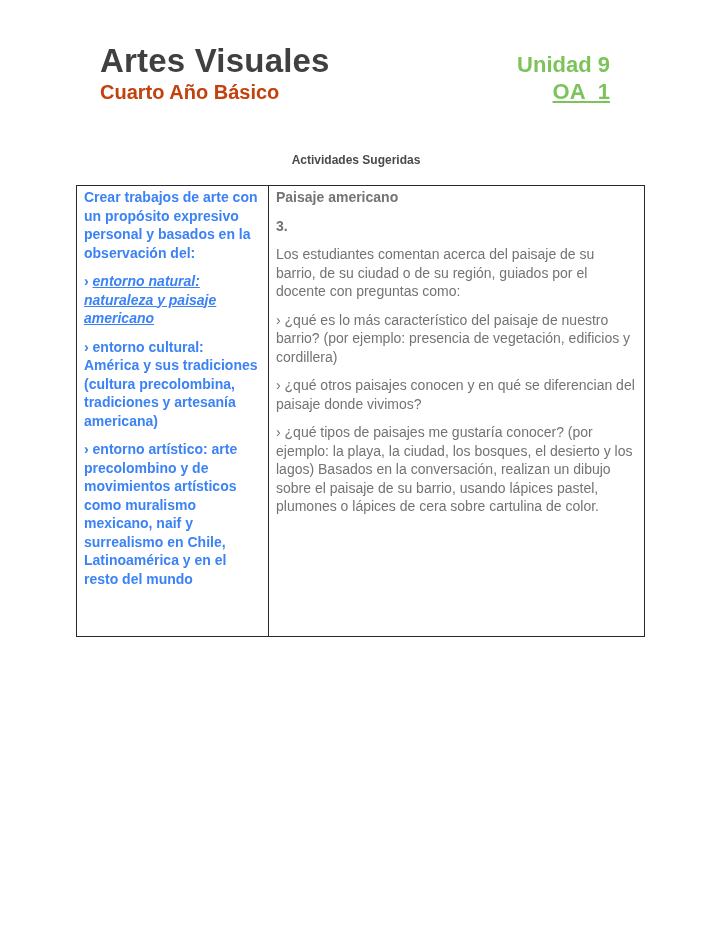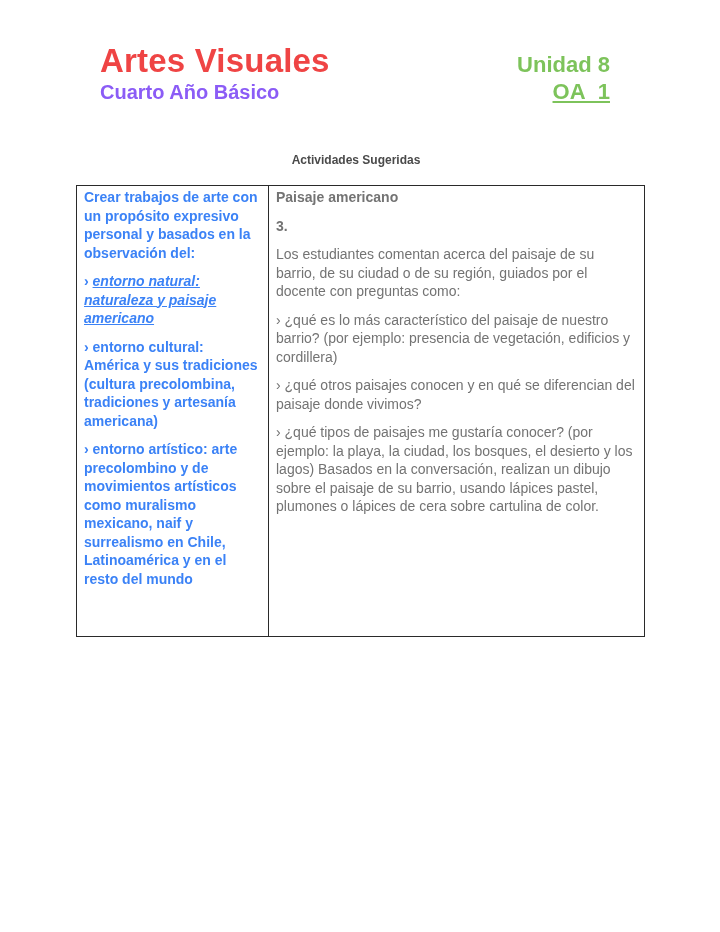--- a/index.html
+++ b/index.html
@@ -21,31 +21,31 @@
       top: 42px;
       width: 510px;
       height: 70px;
     }
     .title {
       position: absolute;
       left: 0;
       top: 0;
       font-size: 33px;
       font-weight: bold;
-      color: #ef4444;
+      color: #404040;
       letter-spacing: 0.2px;
       line-height: 38px;
     }
     .subtitle {
       position: absolute;
       left: 0;
       top: 38px;
       font-size: 20px;
       font-weight: bold;
-      color: #8b5cf6;
+      color: #c2410c;
       line-height: 24px;
     }
     .unit {
       position: absolute;
       right: 0;
       top: 10px;
       font-size: 22px;
       font-weight: bold;
       color: #7dc35b;
       line-height: 26px;
@@ -112,21 +112,21 @@
     }
     .bold { font-weight: bold; }
     .u { text-decoration: underline; font-style: italic; }
   </style>
 </head>
 <body>
 
 <div class="header">
   <div class="title">Artes Visuales</div>
   <div class="subtitle">Cuarto Año Básico</div>
-  <div class="unit">Unidad 8</div>
+  <div class="unit">Unidad 9</div>
   <div class="oa">OA_1</div>
 </div>
 
 <div class="section-title">Actividades Sugeridas</div>
 
 <table class="activities">
   <colgroup>
     <col class="c1">
     <col class="c2">
   </colgroup>

